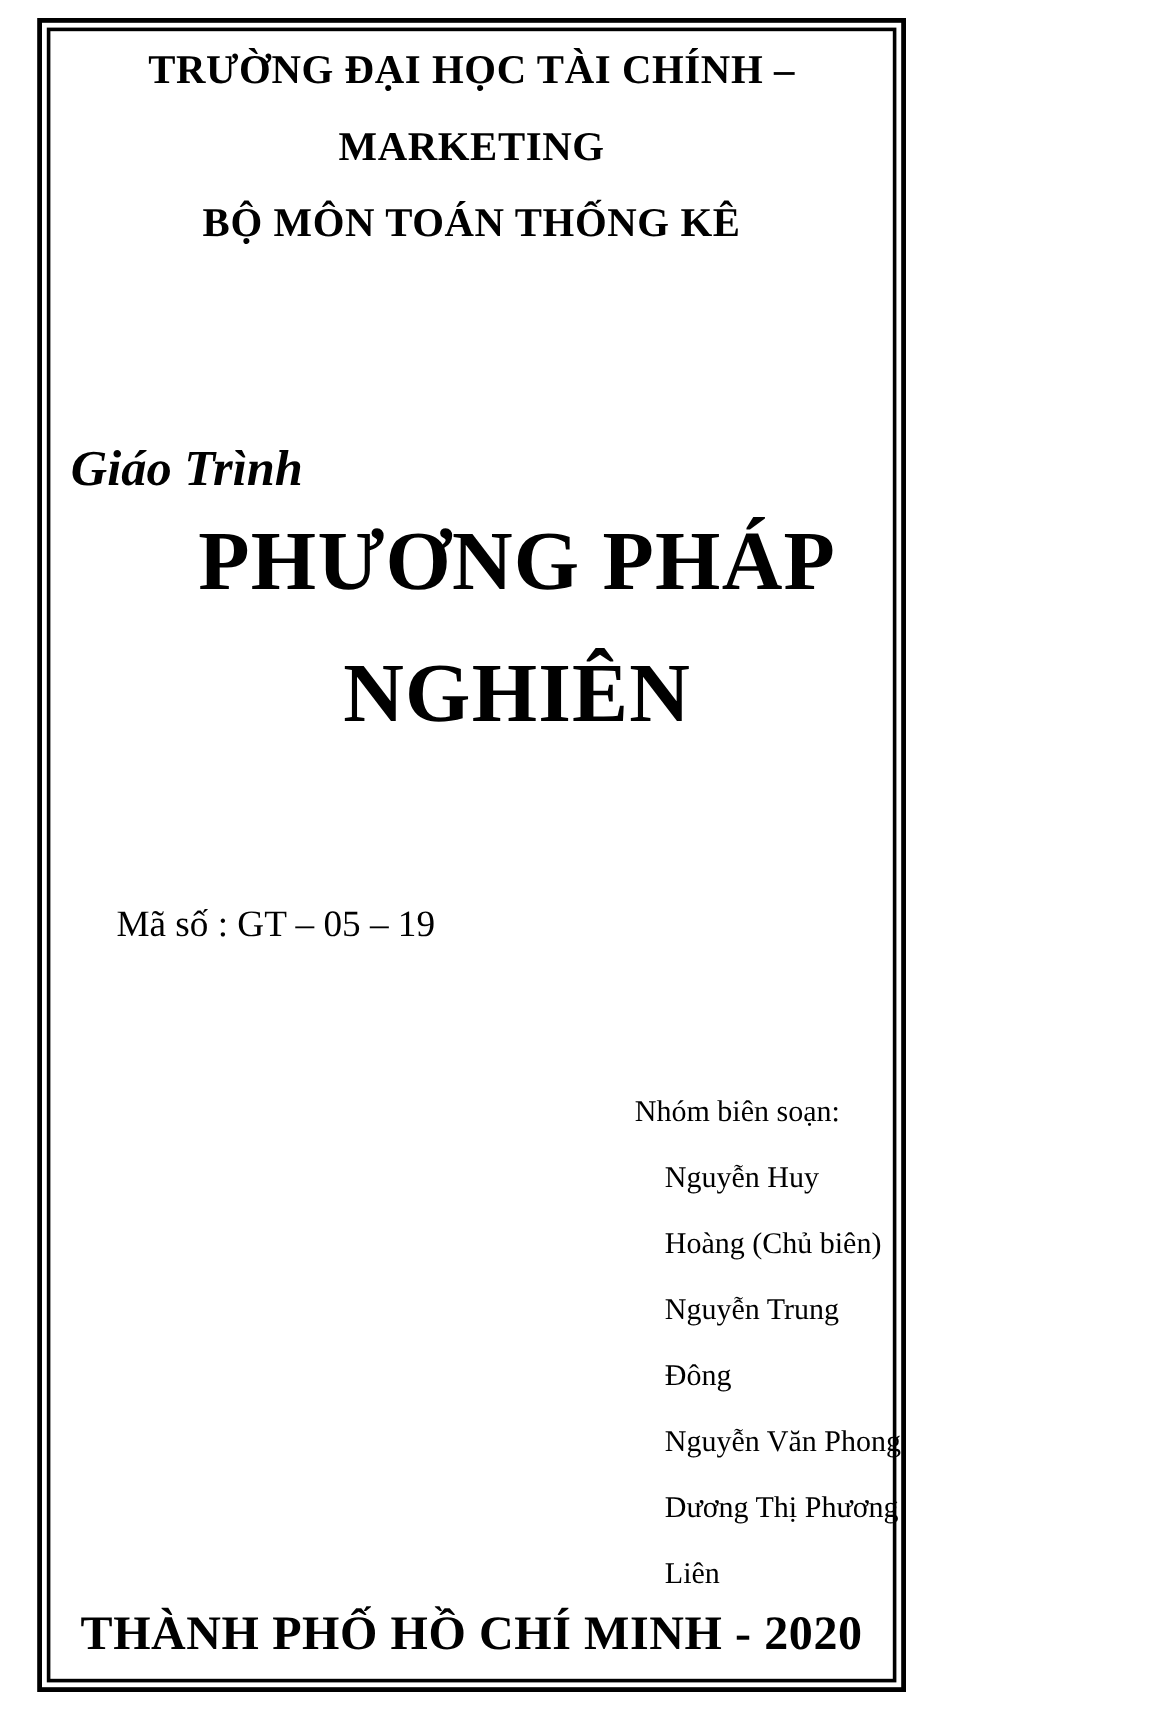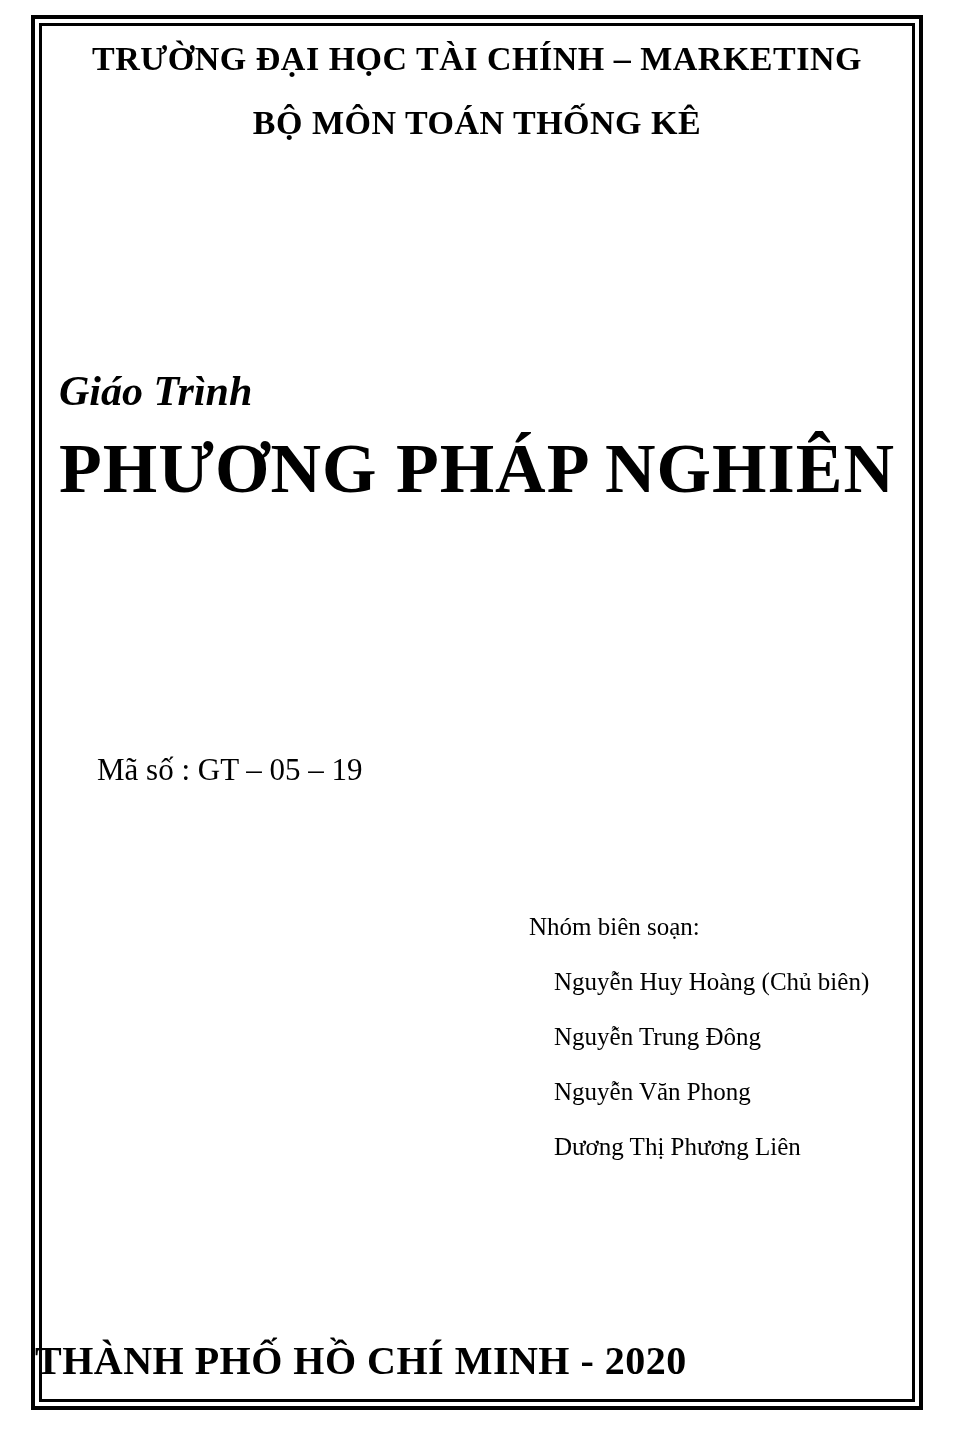--- a/index.html
+++ b/index.html
@@ -13,21 +13,21 @@
     height: 1440px;
     background: #ffffff;
     font-family: "Liberation Serif", "DejaVu Serif", serif;
     color: #000000;
     overflow: hidden;
   }
   .outer-border {
     position: absolute;
     left: 31px;
     top: 15px;
-    width: 892px;
+    width: 724px;
     height: 1395px;
     border: 4px solid #000000;
     box-sizing: border-box;
   }
   .inner-border {
     position: absolute;
     inset: 4px;
     border: 3px solid #000000;
   }
   .header-block {
@@ -53,20 +53,21 @@
   .title-block {
     position: absolute;
     top: 395px;
     left: 0;
     width: 100%;
     text-align: center;
     font-weight: bold;
     font-size: 70px;
     line-height: 110px;
     letter-spacing: 1px;
+    padding-left: 38px;
   }
   .subtitle {
     position: absolute;
     top: 640px;
     left: 0;
     width: 100%;
     box-sizing: border-box;
     padding-left: 62px;
     text-align: center;
     font-size: 31px;
@@ -93,20 +94,21 @@
   }
   .authors-block .author-name {
     padding-left: 5px;
     margin-left: 20px;
   }
   .footer-line {
     position: absolute;
     top: 1318px;
     left: 0;
     width: 100%;
+    text-align: center;
     font-weight: bold;
     font-size: 40px;
     line-height: 48px;
     letter-spacing: 0.5px;
   }
 </style>
 </head>
 <body>
 
 <div class="page">

